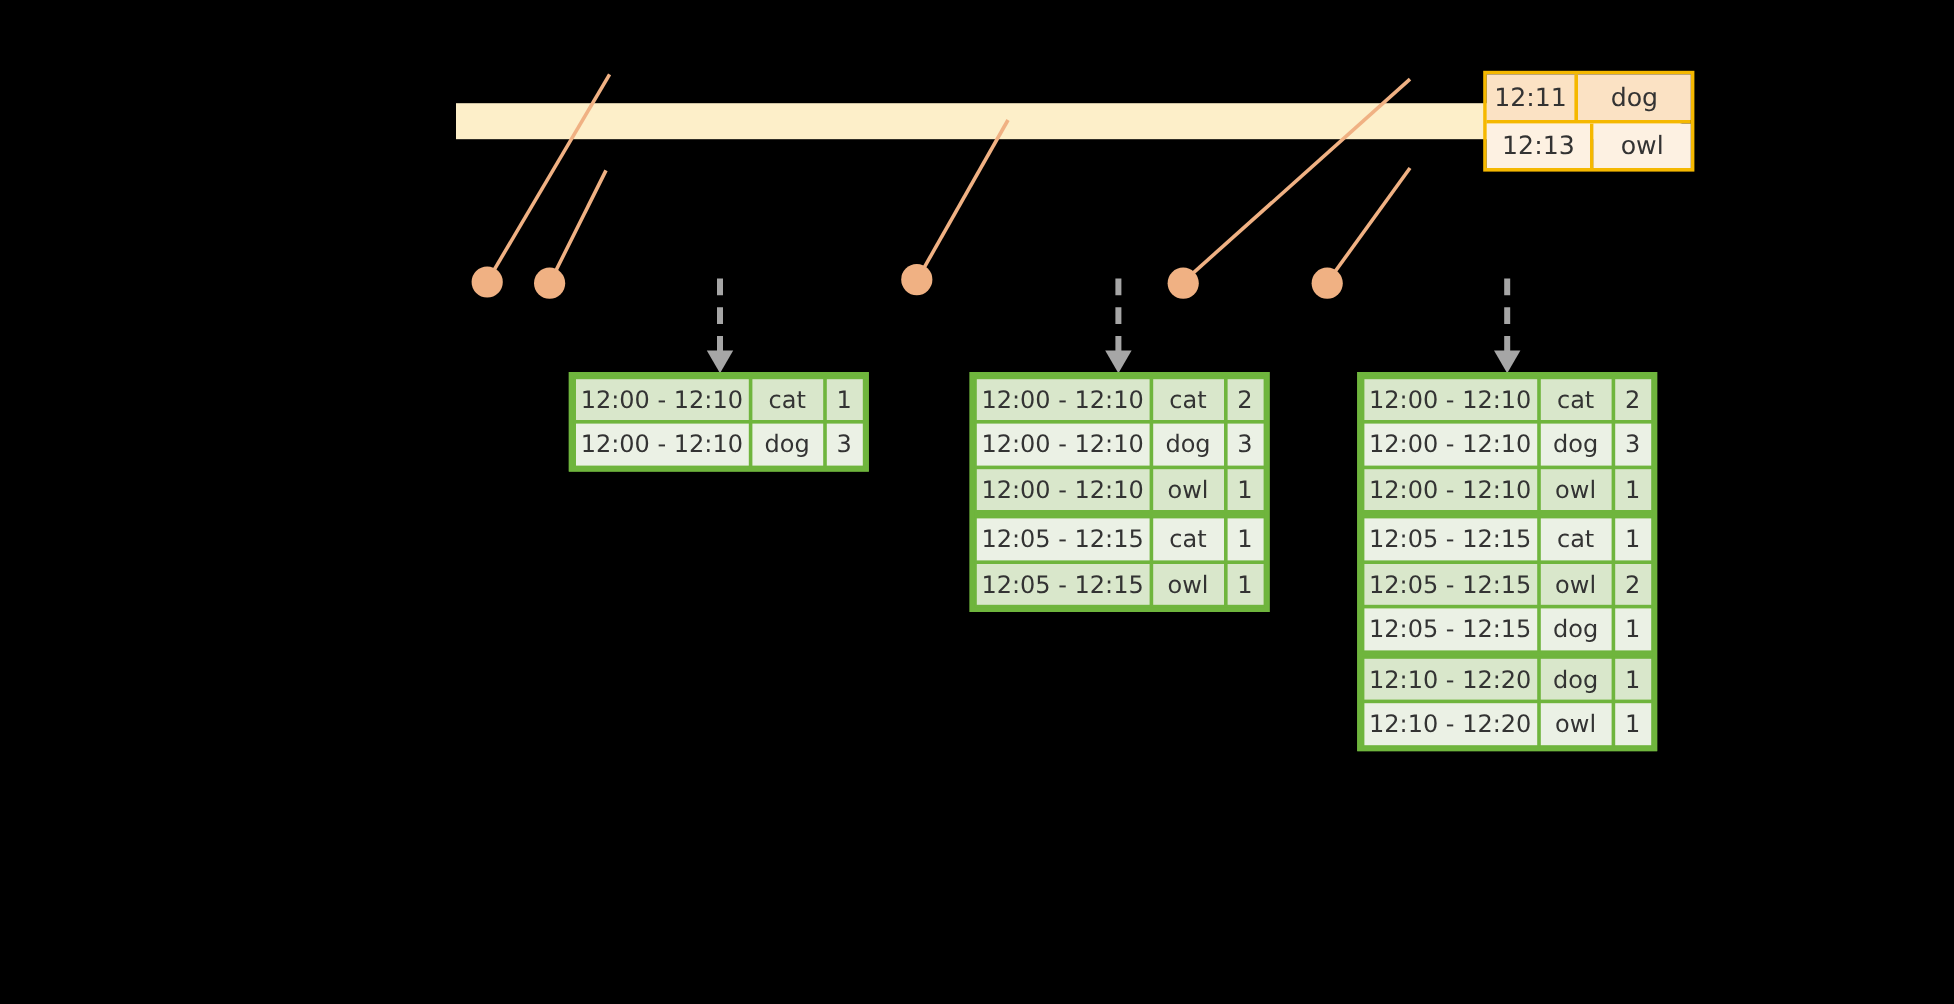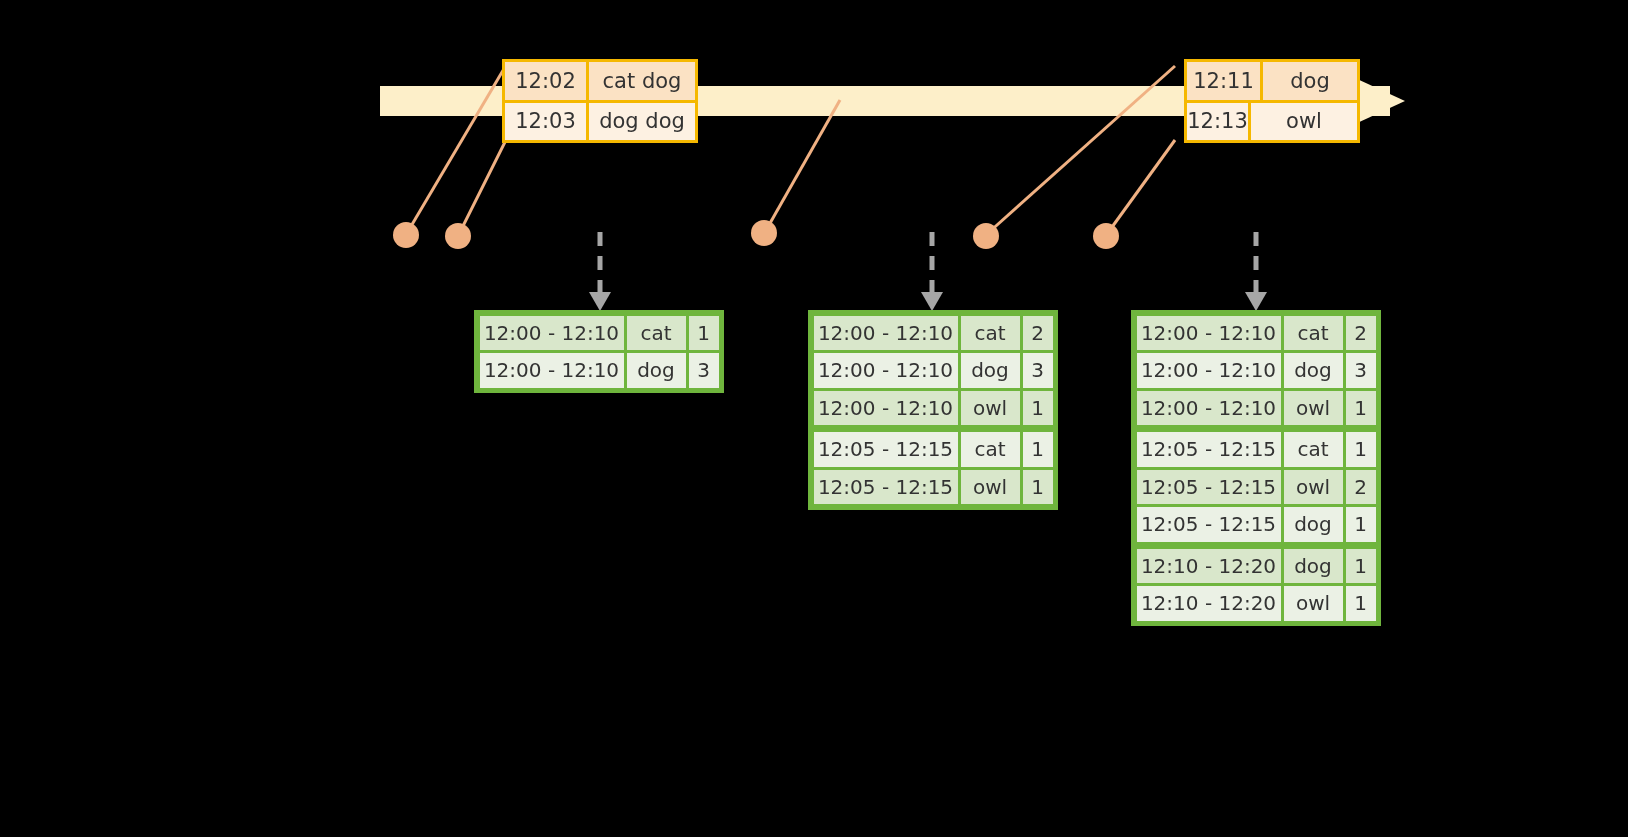--- a/index.html
+++ b/index.html
@@ -66,39 +66,29 @@
       <line x1="932" y1="232" x2="932" y2="293"></line>
       <line x1="1256" y1="232" x2="1256" y2="293"></line>
     </g>
     <g fill="#A6A6A6">
       <polygon points="589,292 611,292 600,311"></polygon>
       <polygon points="921,292 943,292 932,311"></polygon>
       <polygon points="1245,292 1267,292 1256,311"></polygon>
     </g>
   </svg>
 
-  <div class="evt-group" style="left:502px;top:59px;width:196px;height:84px;">
-    <div class="evt-row shade-a">
-      <div class="evt-time" style="width:84px">12:02</div>
-      <div class="evt-val" style="flex:1">cat dog</div>
-    </div>
-    <div class="evt-row shade-b">
-      <div class="evt-time" style="width:84px">12:03</div>
-      <div class="evt-val" style="flex:1">dog dog</div>
-    </div>
-  </div>
 
 
-  <div class="evt-group" style="left:1184px;top:59px;width:176px;height:84px;">
+  <div class="evt-group" style="left:1236px;top:59px;width:176px;height:84px;">
     <div class="evt-row shade-a">
       <div class="evt-time" style="width:76px">12:11</div>
       <div class="evt-val" style="flex:1">dog</div>
     </div>
     <div class="evt-row shade-b">
-      <div class="evt-time" style="width:64px">12:13</div>
+      <div class="evt-time" style="width:89px">12:13</div>
       <div class="evt-val" style="flex:1">owl</div>
     </div>
   </div>
 
   <div class="gtable" id="tbl0" style="left:474px;top:310px;width:250px;">
       <div class="grow shadeA">
         <div class="gcell win" style="width: 144px;">12:00 - 12:10</div>
         <div class="gcell" style="width: 59px;">cat</div>
         <div class="gcell" style="flex: 1 1 0%;">1</div>
       </div>

